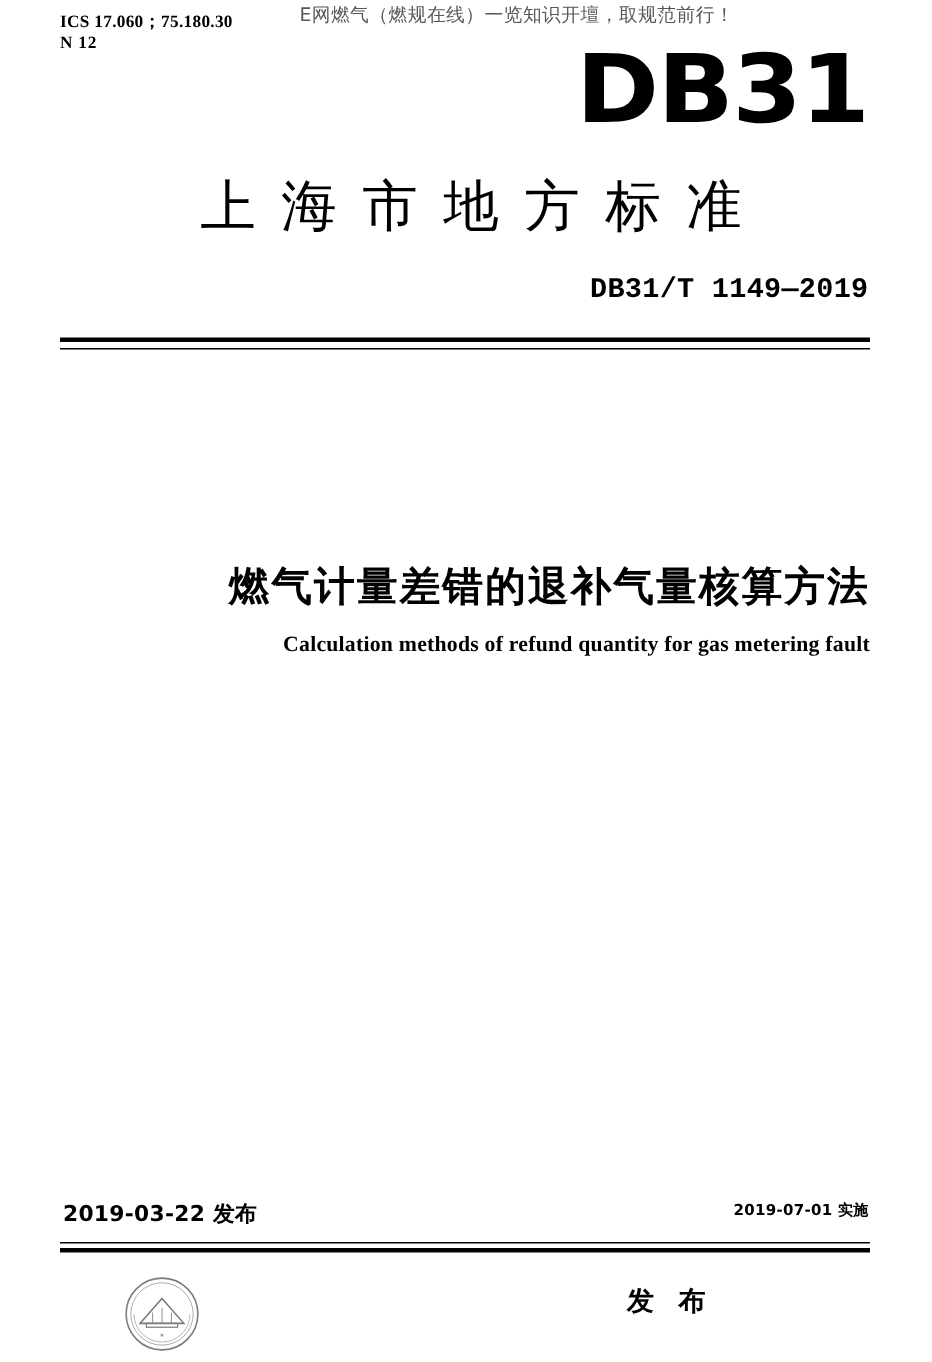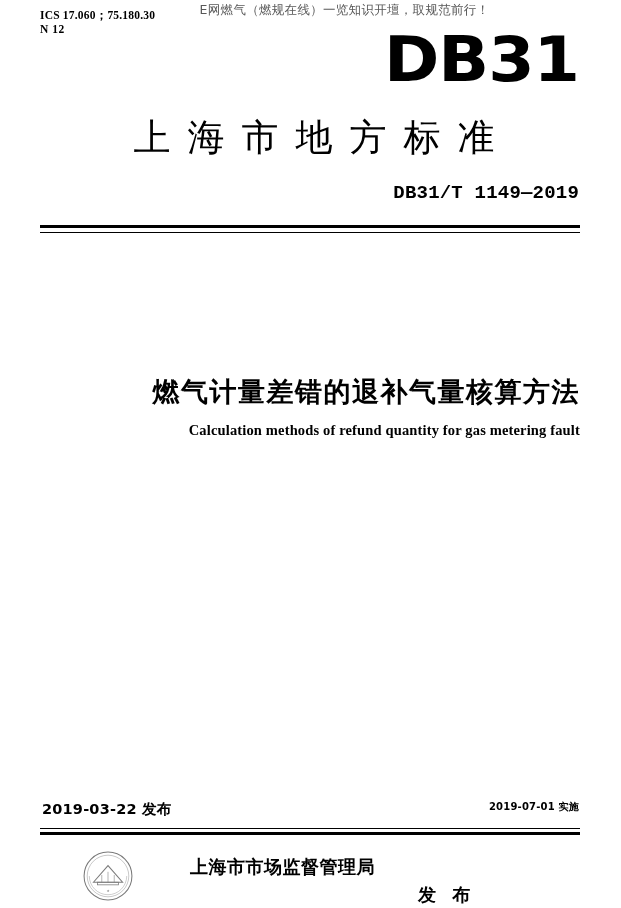--- a/index.html
+++ b/index.html
@@ -204,21 +204,20 @@
     letter-spacing: 0.5px;
   }
   .publisher-verb {
     position: absolute;
     left: 378px;
     top: 7px;
     font-family: "DejaVu Sans", sans-serif;
     font-size: 18px;
     font-weight: bold;
     letter-spacing: 5px;
-    margin-top: 28px;
   }
 </style>
 </head>
 <body>
 
 <div class="page">
 
   <div class="watermark">E网燃气（燃规在线）一览知识开壇，取规范前行！</div>
 
   <div class="ics-block">
@@ -249,17 +248,16 @@
       <circle cx="50" cy="50" r="46" fill="none" stroke="#555" stroke-width="2"></circle>
       <circle cx="50" cy="50" r="40" fill="none" stroke="#777" stroke-width="1"></circle>
       <path d="M22 62 L50 30 L78 62 Z" fill="none" stroke="#555" stroke-width="2"></path>
       <rect x="30" y="62" width="40" height="5" fill="none" stroke="#555" stroke-width="1.5"></rect>
       <line x1="38" y1="48" x2="38" y2="62" stroke="#666" stroke-width="1.2"></line>
       <line x1="50" y1="42" x2="50" y2="62" stroke="#666" stroke-width="1.2"></line>
       <line x1="62" y1="48" x2="62" y2="62" stroke="#666" stroke-width="1.2"></line>
       <path d="M14 50 A36 36 0 0 0 86 50" fill="none" stroke="#888" stroke-width="1"></path>
       <text x="50" y="80" font-size="7" text-anchor="middle" fill="#666" font-family="'DejaVu Sans', sans-serif">★</text>
     </svg>
-    <div class="publisher-name">上海市市场监督管理局</div>
     <div class="publisher-verb">发 布</div>
   </div>
 
 </div>
 
 </body></html>

